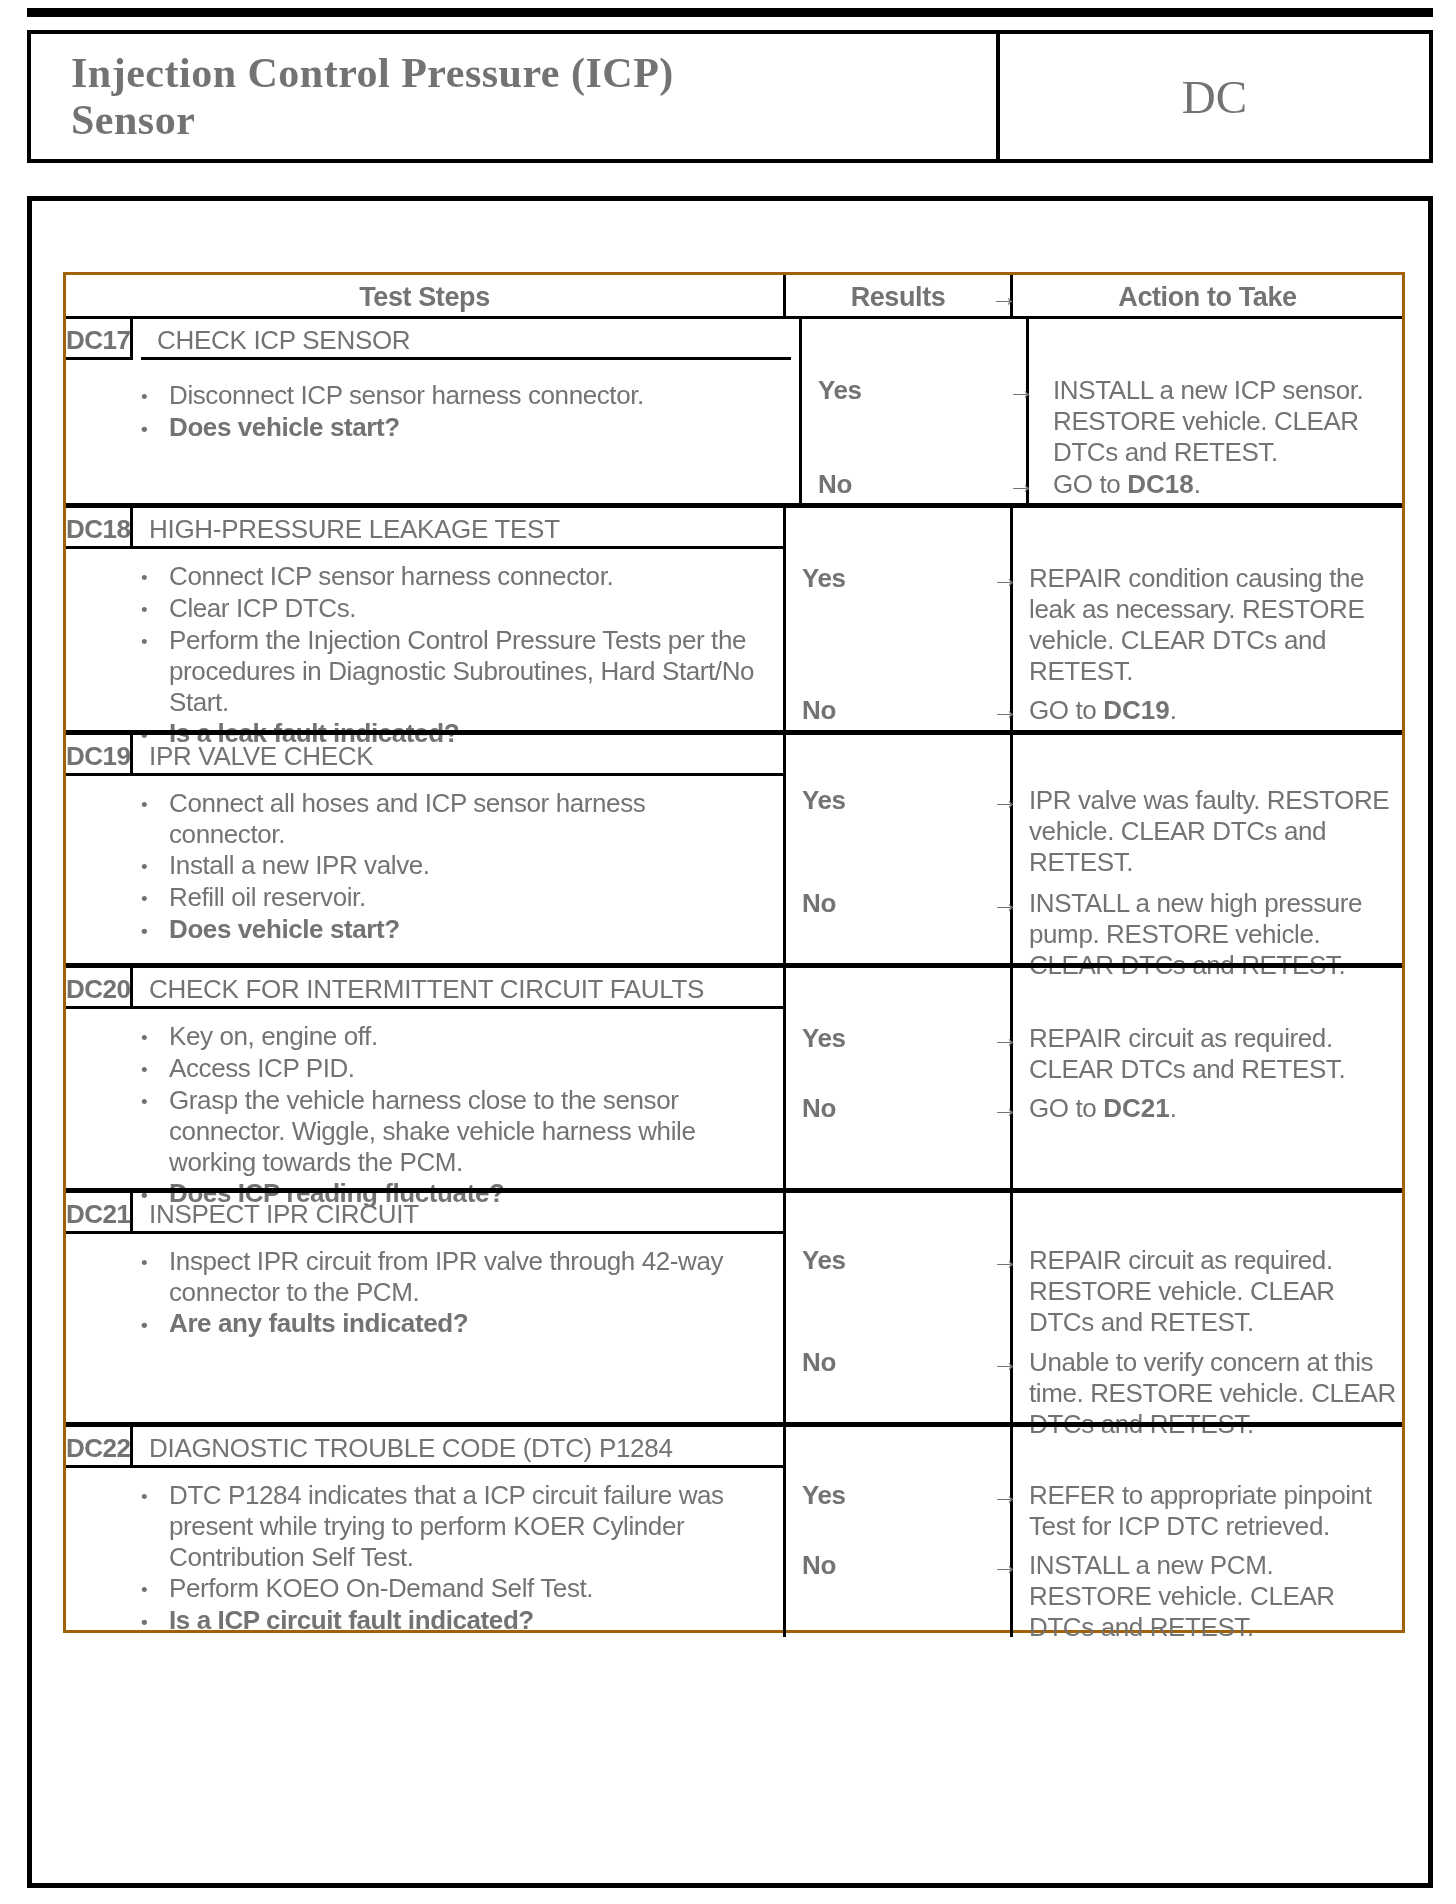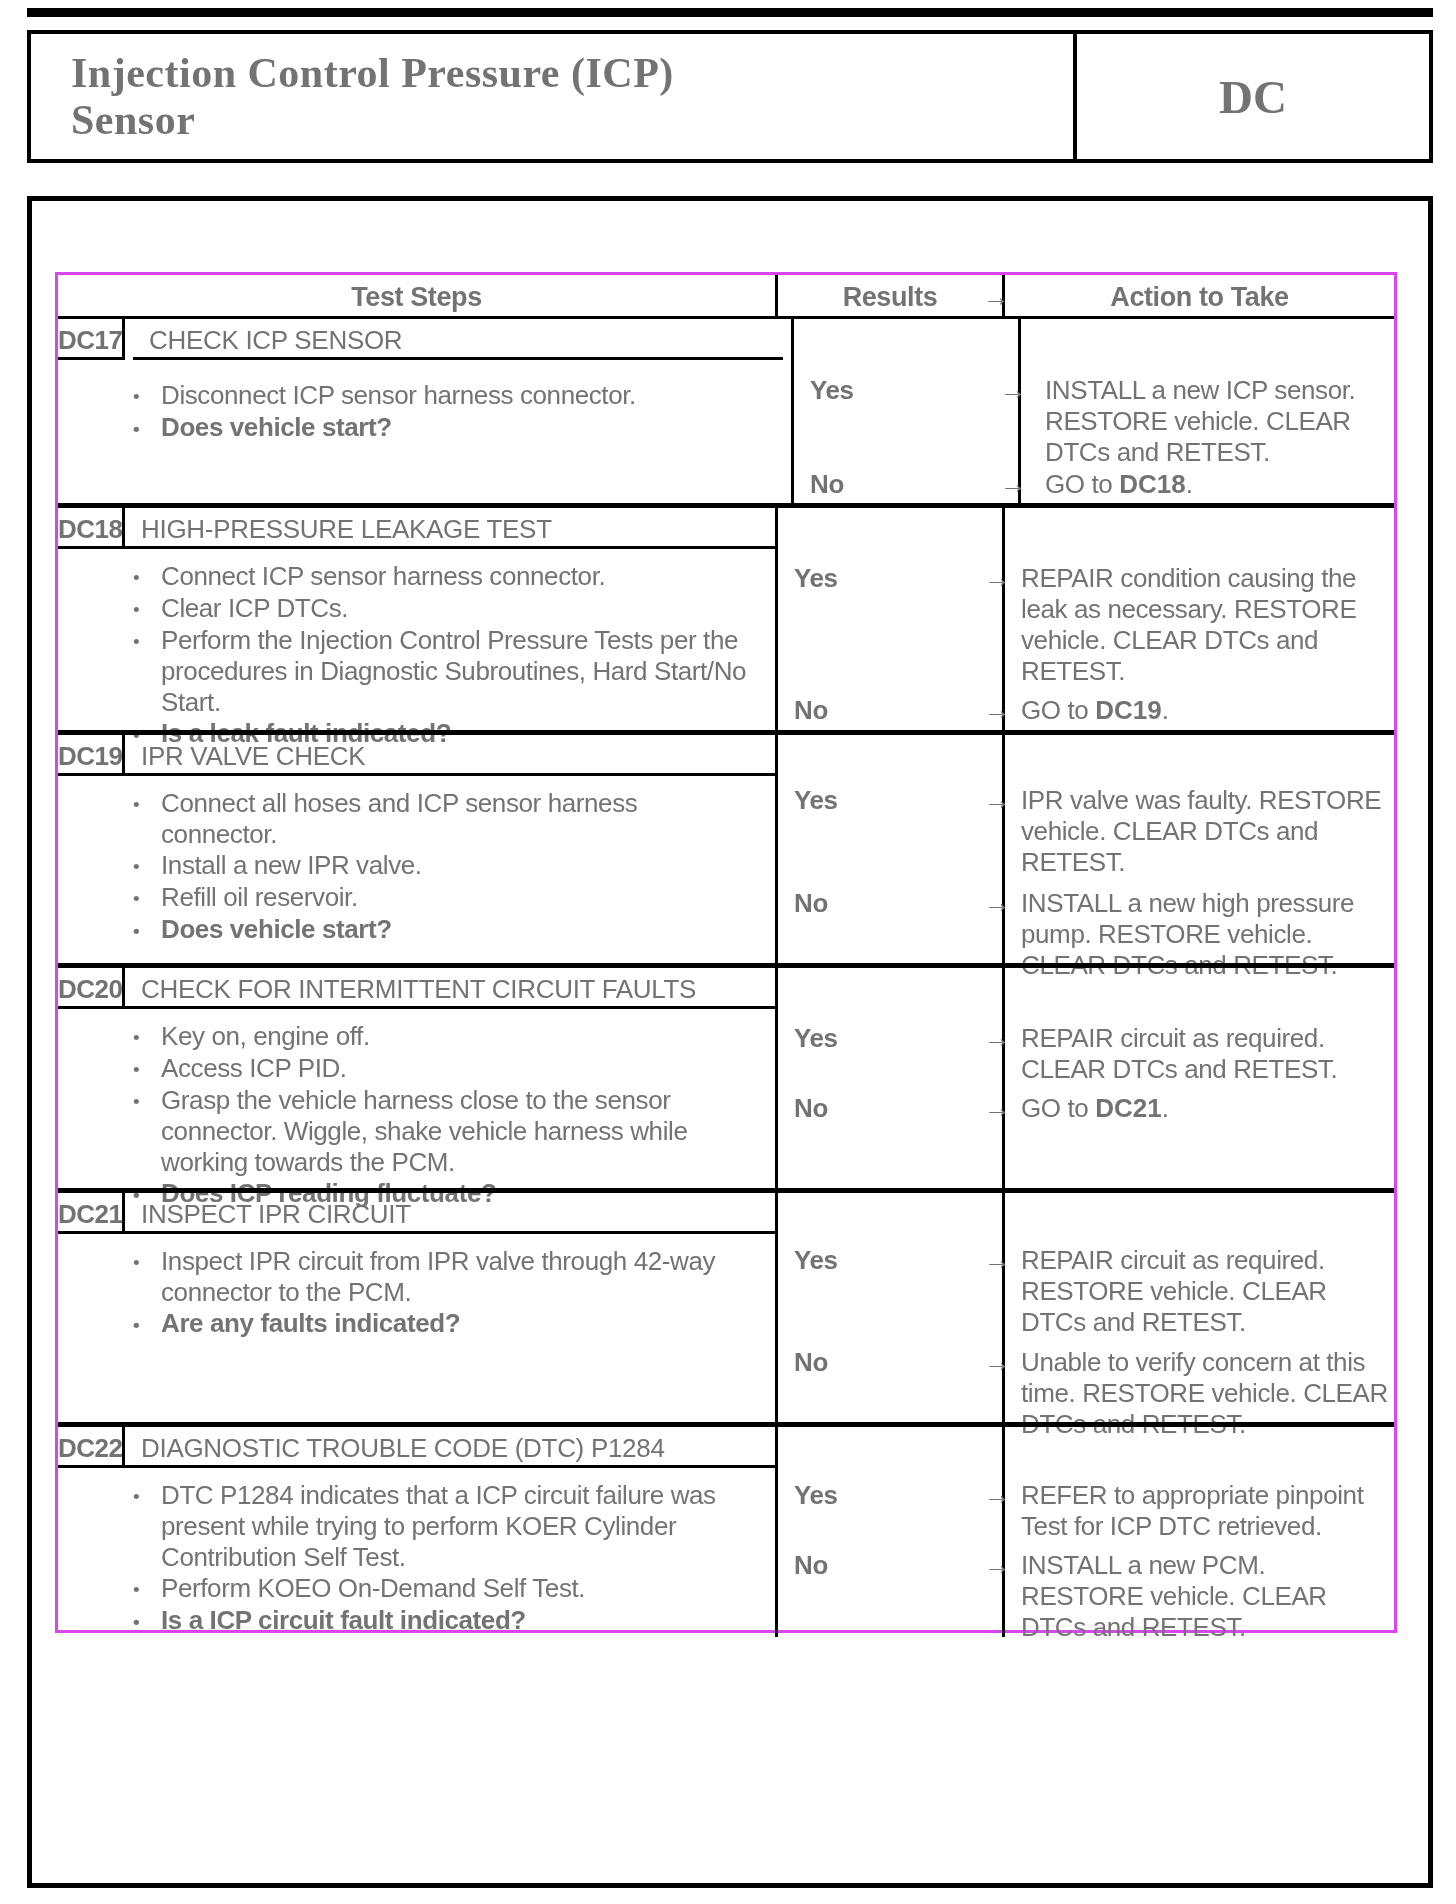--- a/index.html
+++ b/index.html
@@ -15,35 +15,35 @@
   .header-box {
     position: absolute; left: 27px; top: 30px; width: 1406px; height: 133px;
     border: 4px solid #000; display: flex;
   }
   .h-title {
     flex: 1 1 auto; padding: 16px 0 0 40px;
     font-family: "Liberation Serif", serif; font-weight: bold;
     font-size: 42px; line-height: 47px; letter-spacing: 0.5px;
   }
   .h-code {
-    width: 356px; border-left: 4px solid #000;
+    width: 433px; border-left: 4px solid #000;
     display: flex; align-items: center; justify-content: center;
-    font-family: "Liberation Serif", serif; font-weight: bold; font-size: 47px;
+    font-family: "Liberation Serif", serif; font-weight: normal; font-size: 47px;
   }
 
   
   .main-box {
     position: absolute; left: 27px; top: 196px; width: 1406px; height: 1692px;
     border: 5px solid #000;
   }
 
   
   .dtable {
-    position: absolute; left: 23px; top: 71px; width: 1342px;
-    border: 3px solid #d946ef; background: #fff;
+    position: absolute; left: 31px; top: 71px; width: 1342px;
+    border: 3px solid #a16207; background: #fff;
     font-size: 26px; letter-spacing: -0.4px;
   }
   .thead { display: grid; grid-template-columns: 717px 230px 389px; height: 44px; border-bottom: 3px solid #000; }
   .th { font-weight: bold; font-size: 27px; text-align: center; padding-top: 7px; }
   .th-results { border-left: 3px solid #000; border-right: 3px solid #000; position: relative; }
   .th-results .hdr-arrow { position: absolute; right: -7px; top: 7px; font-weight: normal; }
 
   .block {
     position: relative; display: grid;
     grid-template-columns: 67px 650px 230px 389px;

